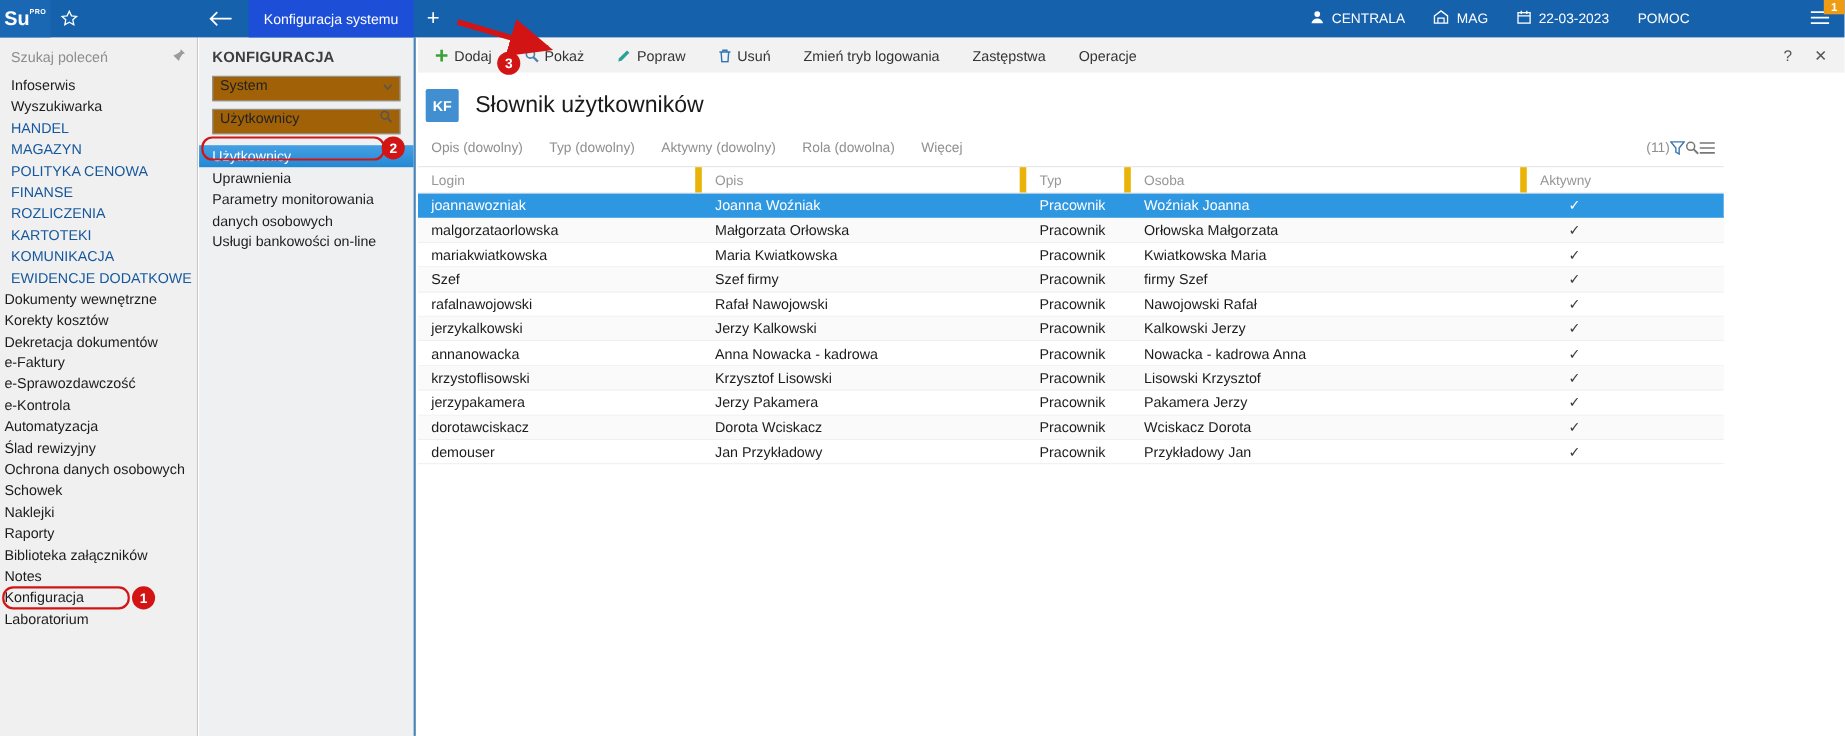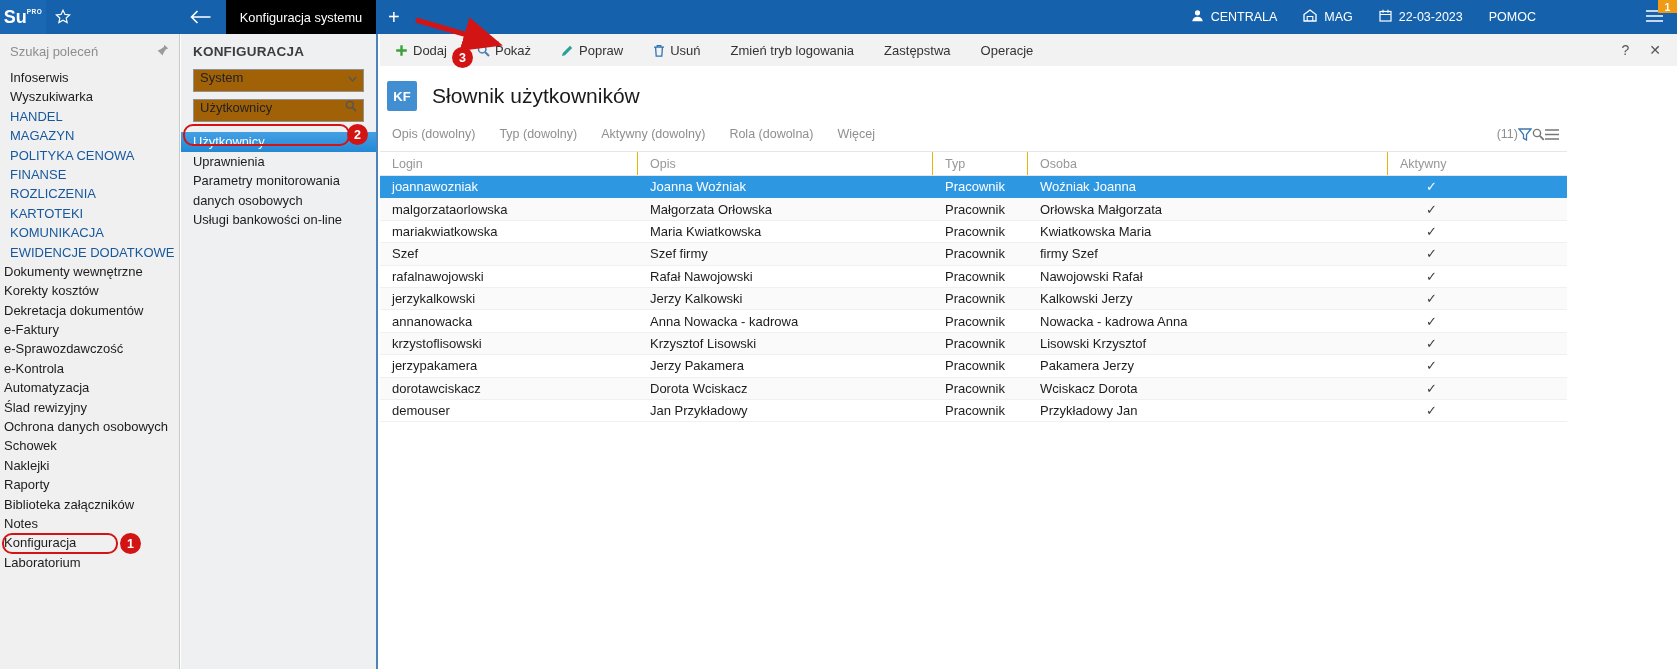--- a/index.html
+++ b/index.html
@@ -5,21 +5,21 @@
   html,body{margin:0;padding:0}
   body{width:1677px;height:669px;font-family:"Liberation Sans",sans-serif;background:#fff;overflow:hidden}
   .screen{position:relative;width:1677px;height:669px;background:#fff;overflow:hidden}
 
   
   .topbar{position:absolute;left:0;top:0;right:0;height:34px;background:#1561ac;color:#fff;z-index:10}
   .logo{position:absolute;left:0;top:0;width:46px;height:34px;background:#1a67b4;display:flex;align-items:center;justify-content:center;font-size:18px;font-weight:bold;cursor:pointer}
   .logo sup{font-size:6.5px;font-weight:bold;letter-spacing:.4px;margin-top:-11px}
   .tb-star{position:absolute;left:55px;top:9px;cursor:pointer}
   .tb-back{position:absolute;left:190px;top:10px;cursor:pointer}
-  .tab{position:absolute;left:226px;top:0;width:150px;height:34px;background:#000000;display:flex;align-items:center;justify-content:center;font-size:12.8px;cursor:pointer}
+  .tab{position:absolute;left:226px;top:0;width:150px;height:34px;background:#1d4ed8;display:flex;align-items:center;justify-content:center;font-size:12.8px;cursor:pointer}
   .newtab{position:absolute;left:388px;top:0;height:34px;display:flex;align-items:center;font-size:20px;font-weight:300;cursor:pointer}
   .tb-right{position:absolute;right:14px;top:0;height:34px;display:flex;align-items:center;gap:26px;font-size:12.5px}
   .tb-item{display:flex;align-items:center;gap:7px;cursor:pointer;white-space:nowrap}
   .tb-item.burger{margin-left:84px}
   .notif-badge{position:absolute;right:0;top:0;width:19px;height:13px;background:#ef9b13;color:#fff;font-size:10.5px;font-weight:bold;display:flex;align-items:center;justify-content:center;z-index:12}
 
   
   .sidebar{position:absolute;left:0;top:34px;bottom:0;width:180px;background:#f0f0f1;border-right:1px solid #c9c9c9;box-sizing:border-box}
   .sb-search{height:34px;display:flex;align-items:center;justify-content:space-between;padding:0 10px;color:#8d8d8d;font-size:13px;cursor:text}
   #sidebar-list{list-style:none;margin:0;padding:0}
@@ -45,21 +45,21 @@
   .title-row{display:flex;align-items:center;gap:15px;margin:15px 0 0 7px}
   .module-badge{width:30px;height:30px;background:#418fd0;color:#fff;font-size:13px;font-weight:bold;display:flex;align-items:center;justify-content:center;border-radius:2px}
   .title-row h1{margin:0;font-size:21px;font-weight:400;color:#1a1a1a}
   .list-area{width:1187px;margin-top:14px}
   .filter-row{display:flex;align-items:center;gap:24px;padding-left:12px;font-size:12.5px;color:#8f8f8f;height:18px}
   .filter-item{cursor:pointer;white-space:nowrap}
   .filter-right{margin-left:auto;display:flex;align-items:center;padding-right:8px}
   .filter-right .ricon{display:flex;align-items:center;cursor:pointer}
 
   .t-head{display:flex;height:23px;align-items:center;border-top:1px solid #e6e6e6;border-bottom:1px solid #e6e6e6;color:#979797;font-size:12.5px;margin-top:8px}
-  .t-hcell{padding-left:12px;box-sizing:border-box;border-right:1px solid #eab308;height:100%;display:flex;align-items:center;cursor:pointer}
+  .t-hcell{padding-left:12px;box-sizing:border-box;border-right:6px solid #eab308;height:100%;display:flex;align-items:center;cursor:pointer}
   .col-login{width:258px}.col-opis{width:295px}.col-typ{width:95px}.col-osoba{width:360px}
   .col-aktywny{width:179px;border-right:none}
   .t-row{display:flex;height:21.4px;align-items:center;font-size:13px;color:#1c1c1c;border-bottom:1px solid #f0f0f0;cursor:pointer}
   .t-row.alt{background:#fafafa}
   .t-row.selected{background:#2e97e2;color:#fff;border-bottom-color:#2e97e2}
   .t-cell{padding-left:12px;box-sizing:border-box;white-space:nowrap;overflow:hidden}
   .t-cell.col-aktywny{padding-left:0}
   .check{display:block;margin-left:38px;font-size:13px;color:#3c3c3c}
   .t-row.selected .check{color:#fff}
 

